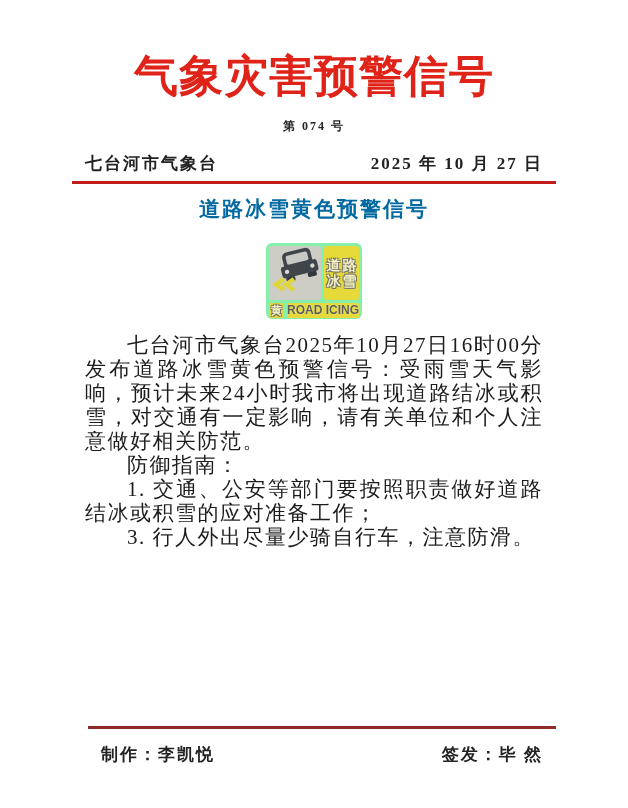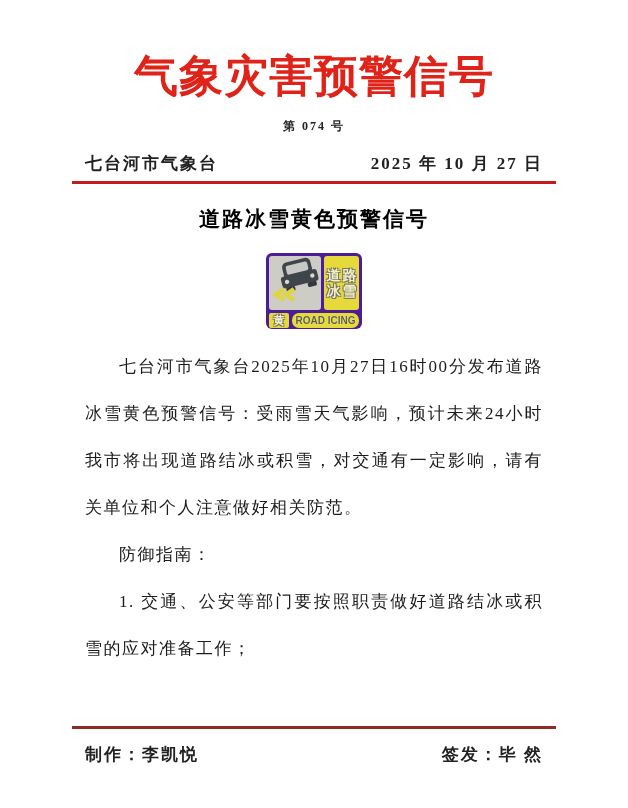--- a/index.html
+++ b/index.html
@@ -47,37 +47,37 @@
     letter-spacing: 2px;
     color: #222222;
     gap: 7px;
   }
   .rule-top {
     margin-top: 6px;
     height: 3px;
     background: #c01d1a;
   }
   .signal-title {
-    margin-top: 21px;
+    margin-top: 11px;
     text-align: center;
     font-size: 21px;
     font-weight: bold;
     letter-spacing: 2px;
-    color: #000000;
+    color: #0369a1;
   }
   
   .icon-wrap {
     margin-top: 20px;
     display: flex;
     justify-content: center;
   }
   .w-icon {
     width: 96px;
     height: 76px;
-    background: #4c1d95;
+    background: #86efac;
     border-radius: 6px;
     padding: 3px;
     display: flex;
     flex-direction: column;
     gap: 3px;
   }
   .w-top { display: flex; gap: 3px; flex: 1; }
   .w-car-panel {
     width: 52px;
     background: #cdcdc6;
@@ -113,47 +113,47 @@
     justify-content: center;
     font-family: "Liberation Sans", "DejaVu Sans", sans-serif;
     font-size: 11px;
     font-weight: bold;
     color: #f4f0c4;
     text-shadow: -1px -1px 0 #75756a, 1px -1px 0 #75756a, -1px 1px 0 #75756a, 1px 1px 0 #75756a;
   }
   .w-en {
     flex: 1;
     background: #e5da3a;
-    border-radius: 7px;
+    border-radius: 2px;
     display: flex;
     align-items: center;
     justify-content: center;
     font-family: "Liberation Sans", "DejaVu Sans", sans-serif;
-    font-size: 10px;
+    font-size: 12px;
     font-weight: bold;
     letter-spacing: 0px;
     color: #5c5c52;
     text-shadow: 0 0 1px #fdfbdc;
     white-space: nowrap;
   }
   
   .body-text {
     margin-top: 14px;
     padding: 0 13px;
-    font-size: 17px;
-    line-height: 47px;
+    font-size: 21px;
+    line-height: 24px;
     letter-spacing: 1.5px;
     text-align: justify;
     color: #1c1c1c;
   }
   .body-text p { text-indent: 2em; }
   
   .footer {
     position: absolute;
-    left: 72px;
+    left: 88px;
     right: 72px;
     bottom: 42px;
   }
   .rule-bottom {
     height: 3px;
     background: #8d2b26;
   }
   .footer-row {
     margin-top: 14px;
     padding: 0 13px;
@@ -211,20 +211,21 @@
           <div class="w-level">黄</div>
           <div class="w-en">ROAD ICING</div>
         </div>
       </div>
     </div>
 
     <div class="body-text">
       <p>七台河市气象台2025年10月27日16时00分发布道路冰雪黄色预警信号：受雨雪天气影响，预计未来24小时我市将出现道路结冰或积雪，对交通有一定影响，请有关单位和个人注意做好相关防范。</p>
       <p>防御指南：</p>
       <p>1. 交通、公安等部门要按照职责做好道路结冰或积雪的应对准备工作；</p>
+      <p>3. 行人外出尽量少骑自行车，注意防滑。</p>
     </div>
   </div>
 
   <div class="footer">
     <div class="rule-bottom"></div>
     <div class="footer-row">
       <span><span>制作：</span><span>李凯悦</span></span>
       <span><span>签发：</span><span>毕 然</span></span>
     </div>
   </div>

